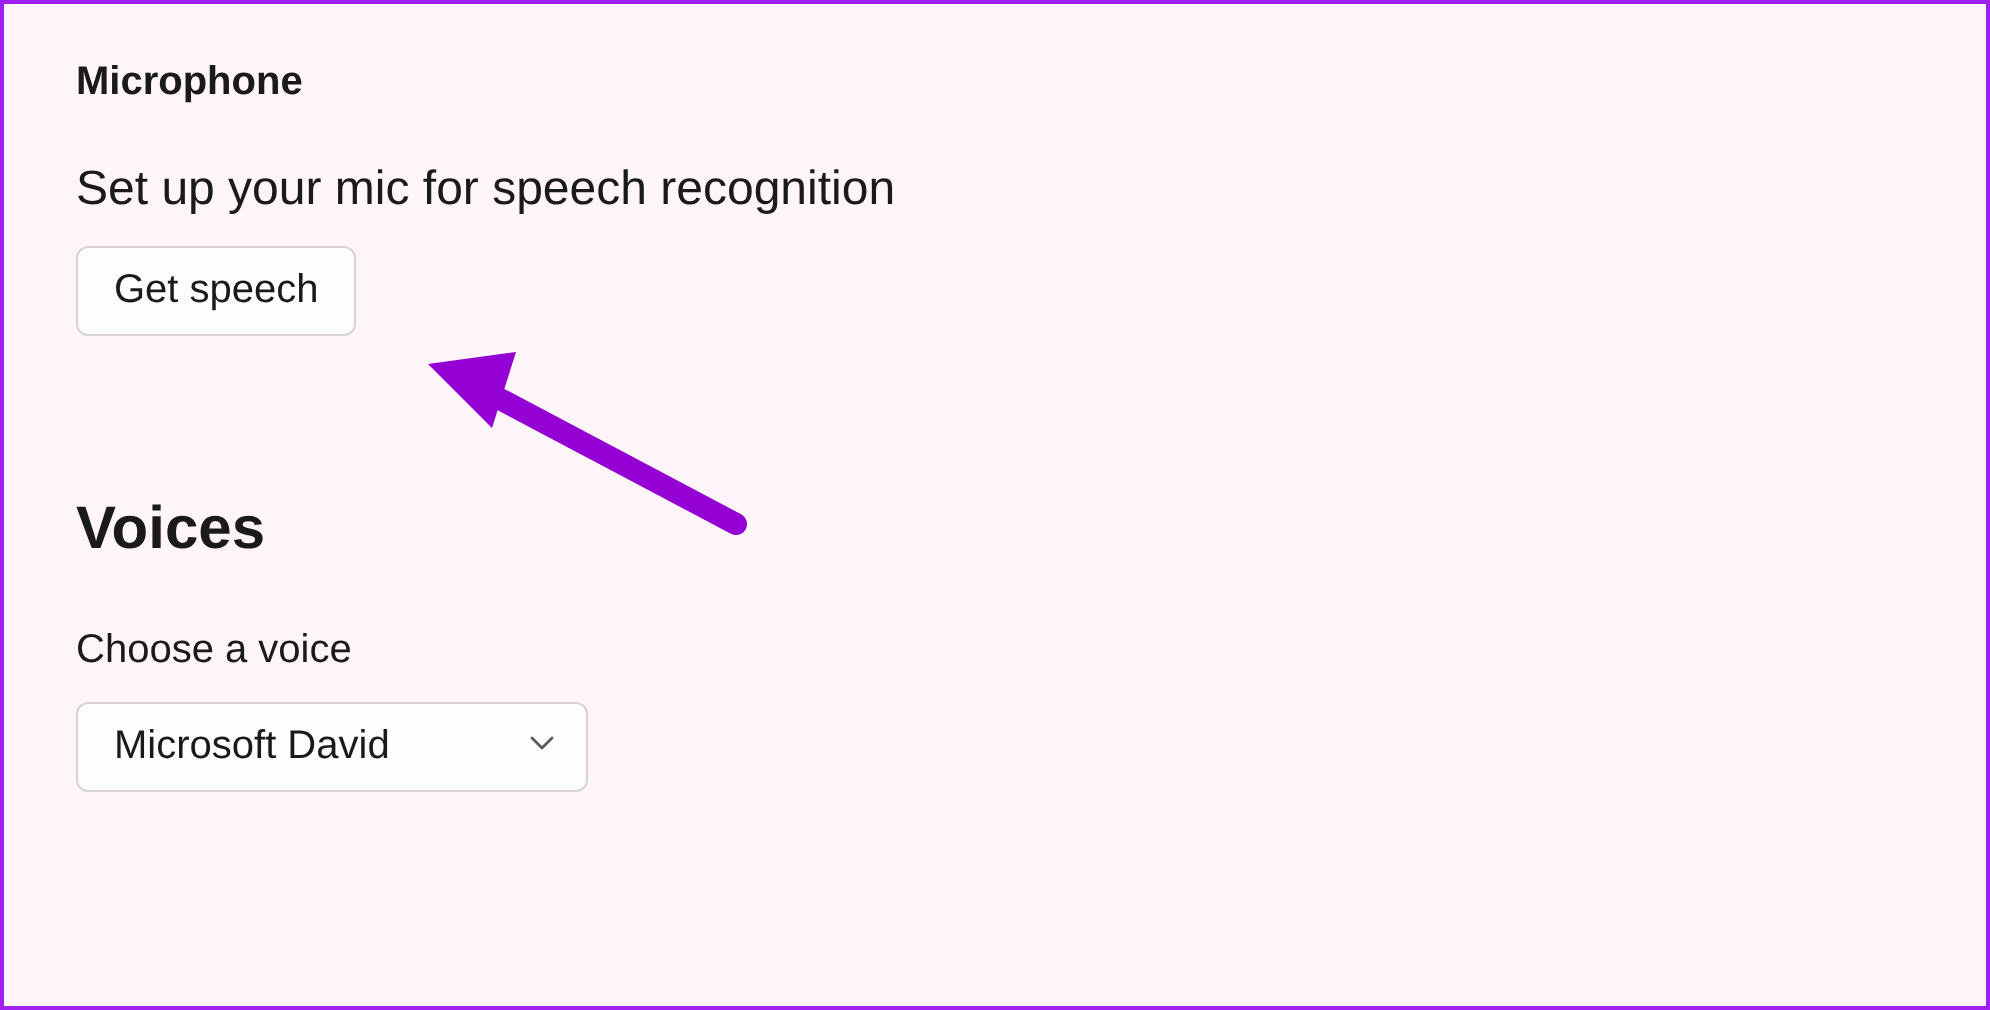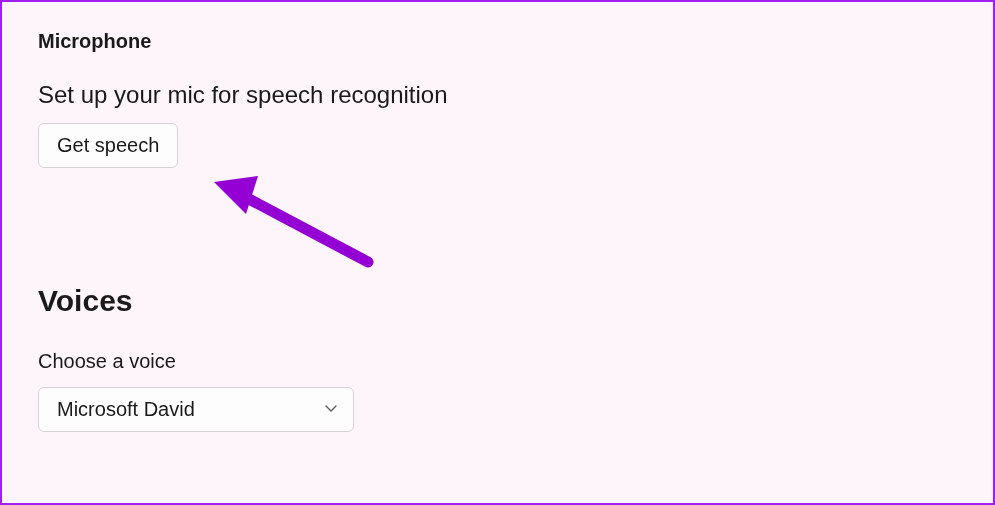--- a/index.html
+++ b/index.html
@@ -33,21 +33,21 @@
       background-color: #fefdfd;
       border: 1px solid #d8d2d6;
       border-radius: 6px;
       padding: 10px 18px;
       font-size: 20px;
       font-family: inherit;
       color: #1a1a1a;
       cursor: pointer;
     }
     .voices-section {
-      margin-top: 116px;
+      margin-top: 80px;
     }
     .voices-heading {
       font-size: 30px;
       font-weight: 600;
       margin-bottom: 32px;
     }
     .choose-label {
       font-size: 20px;
       font-weight: 400;
       margin-bottom: 14px;
@@ -55,21 +55,21 @@
     .dropdown {
       display: inline-flex;
       align-items: center;
       justify-content: space-between;
       background-color: #fefdfd;
       border: 1px solid #d8d2d6;
       border-radius: 6px;
       padding: 10px 14px 10px 18px;
       font-size: 20px;
       color: #1a1a1a;
-      width: 316px;
+      width: 256px;
       cursor: pointer;
     }
     .dropdown-text {
       flex: 1;
     }
     .chevron {
       margin-left: 12px;
       flex-shrink: 0;
     }
     .arrow-annotation {

